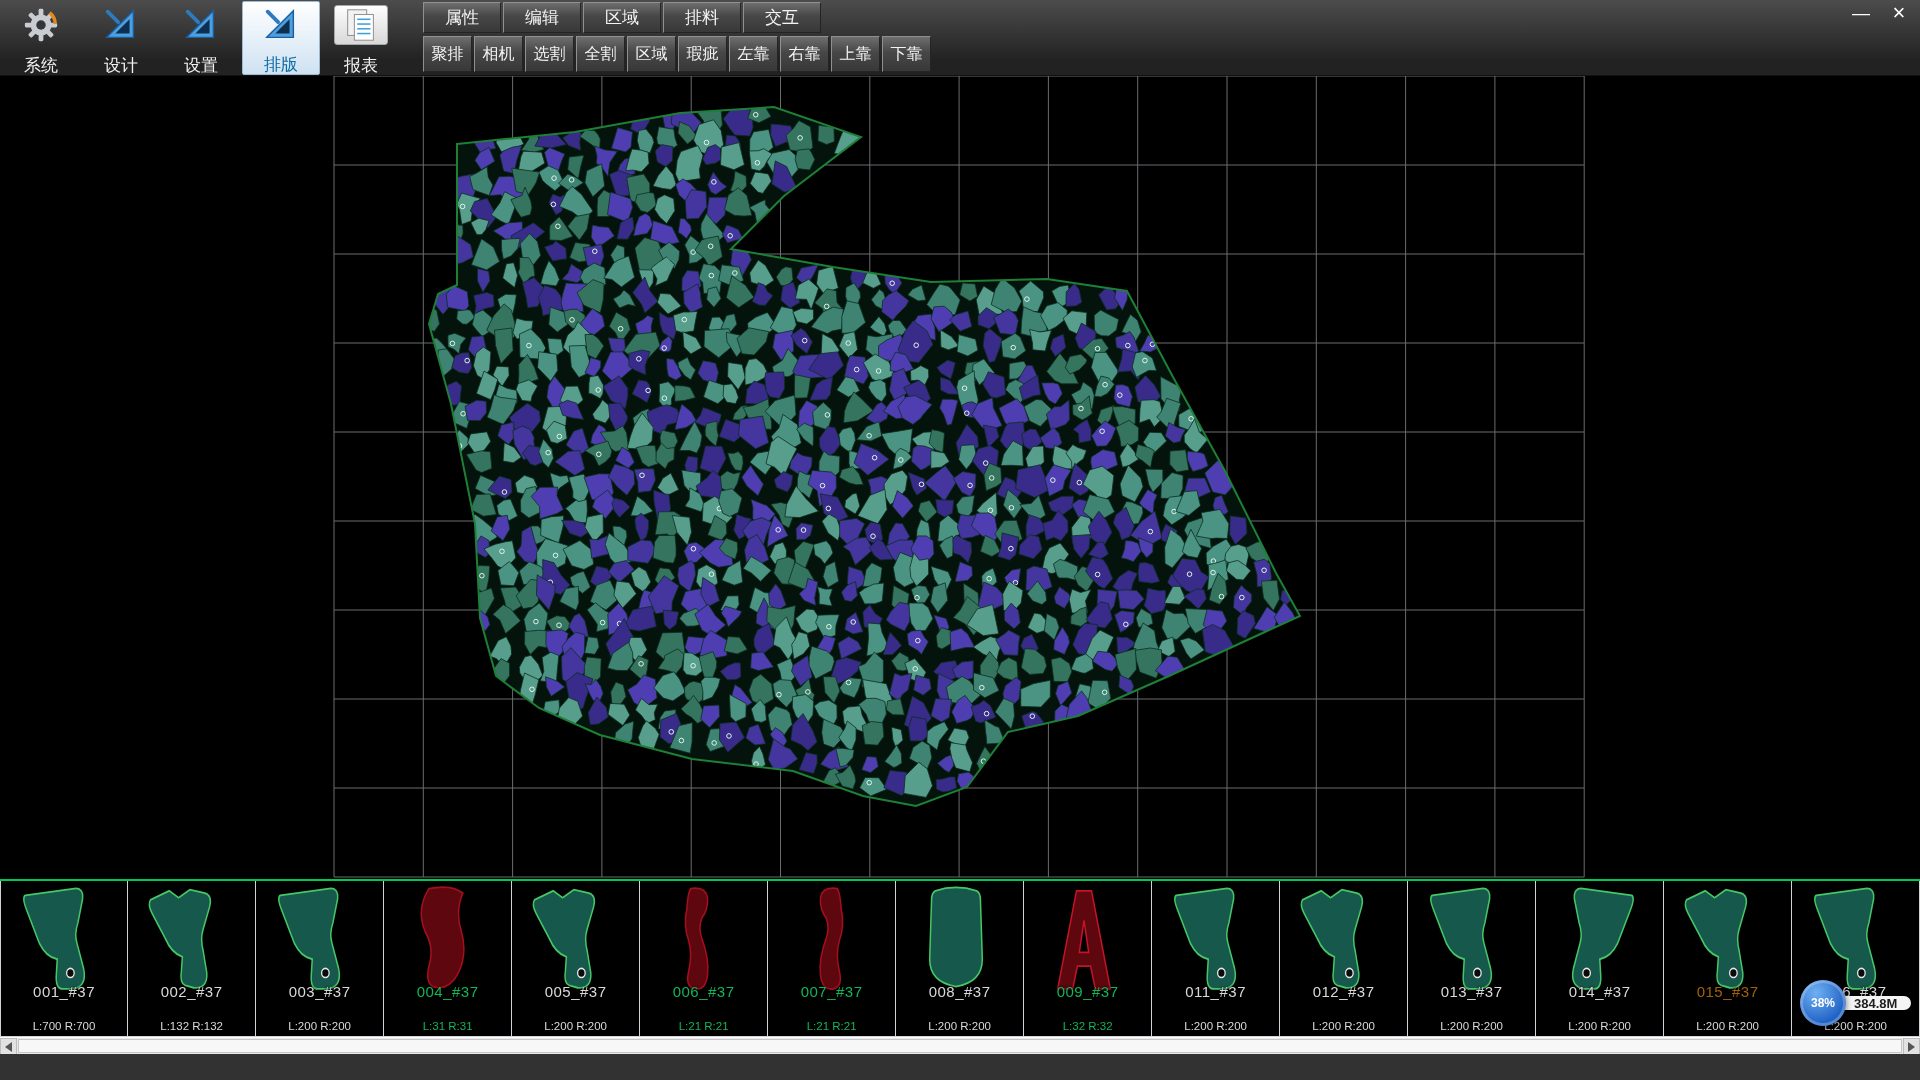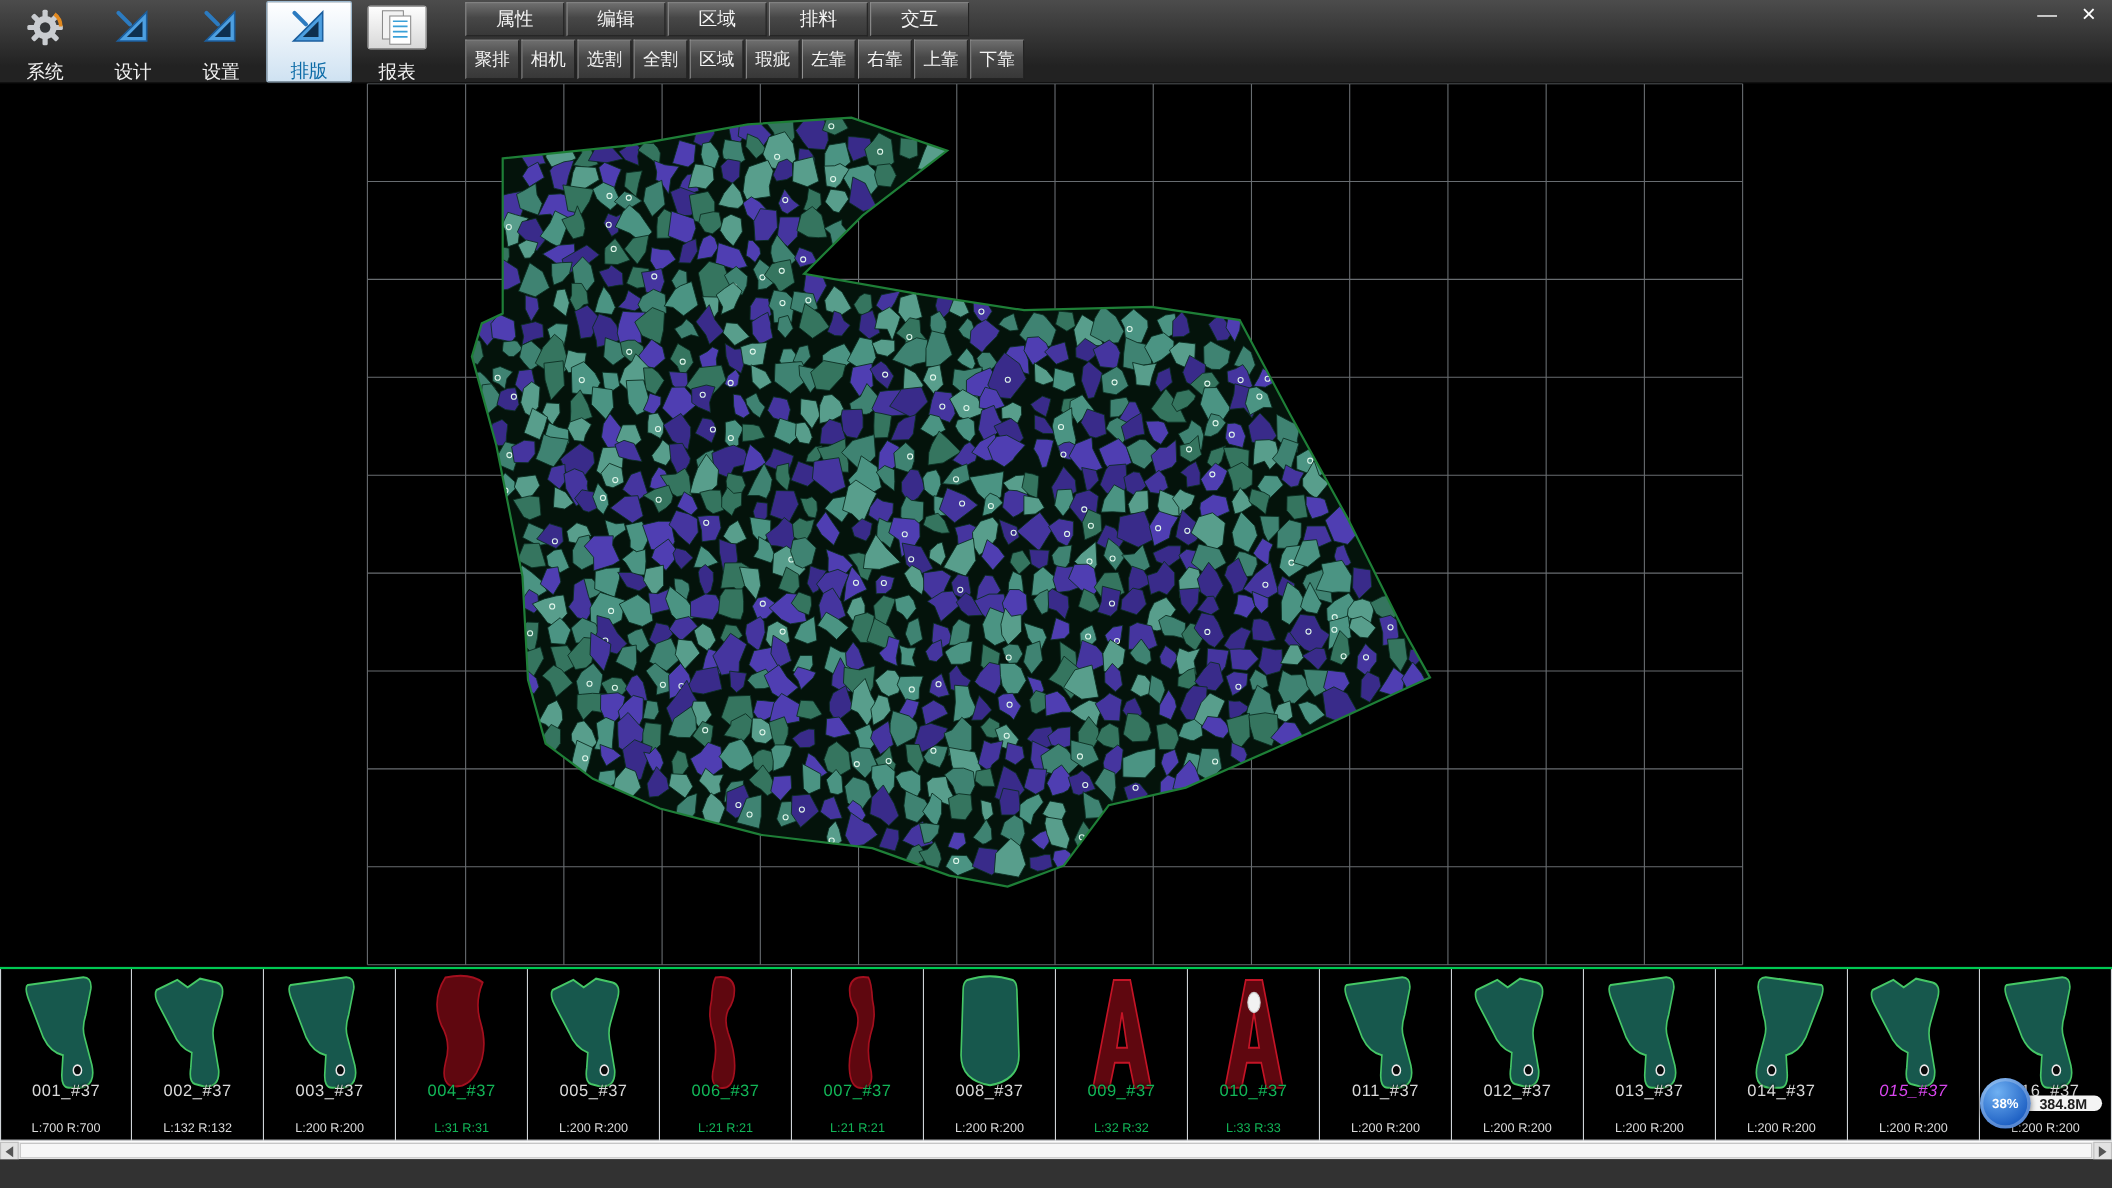--- a/index.html
+++ b/index.html
@@ -11,21 +11,21 @@
   .main-buttons{position:absolute;left:2px;top:1px;display:flex;gap:2px;height:74px}
   .main-btn{width:78px;height:74px;display:flex;flex-direction:column;align-items:center;justify-content:flex-start;padding-top:4px;gap:12px;cursor:pointer}
   .main-btn .mlbl{color:#f2f2f2;font-size:17px;line-height:18px}
   .main-btn.selected{background:linear-gradient(#ffffff,#cfe2f2);border:1px solid #9db9cf;border-radius:2px}
   .main-btn.selected .mlbl{color:#0a6aa6}
   .main-btn.light-plate .iconwrap{background:linear-gradient(#fefefe,#d8d8d8);border:1px solid #a8a8a8;border-radius:3px}
   .iconwrap{width:54px;height:46px;display:flex;align-items:center;justify-content:center}
 
   .menus{position:absolute;left:423px;top:2px}
   .menu-row{display:flex;gap:2px}
-  .menu-btn{height:31px;width:90px;display:flex;align-items:center;justify-content:center;color:#f4f4f4;font-size:17px;cursor:pointer;
+  .menu-btn{height:31px;width:78px;display:flex;align-items:center;justify-content:center;color:#f4f4f4;font-size:17px;cursor:pointer;
     background:linear-gradient(#6e6e6e,#474747 45%,#383838);border:1px solid;border-color:#909090 #242424 #242424 #909090}
   .tool-row{margin-top:3px}
   .tool-btn{height:36px;width:49px;display:flex;align-items:center;justify-content:center;color:#f4f4f4;font-size:16px;cursor:pointer;
     background:linear-gradient(#6e6e6e,#474747 45%,#383838);border:1px solid;border-color:#909090 #242424 #242424 #909090}
 
   .win-controls{position:absolute;right:8px;top:2px;display:flex;gap:12px;align-items:center}
   .win-btn{color:#fff;width:26px;height:22px;display:flex;align-items:center;justify-content:center;font-size:18px;cursor:pointer}
   .win-btn.close{font-size:22px}
 
   
@@ -1152,84 +1152,74 @@
           <g>
             <path d="M22,92 L42,6 L58,6 L78,92 L62,92 L57,72 L43,72 L38,92 Z M45,60 L50,32 L55,60 Z" fill="#5f070f" stroke="#c41426" stroke-width="1.6" fill-rule="evenodd"></path>
           </g>
         </svg>
         <div class="thumb-id" style="color: rgb(18, 181, 87);">009_#37</div>
         <div class="thumb-lr" style="color: rgb(18, 181, 87);">L:32 R:32</div>
       </div>
       <div class="thumb">
         <svg viewBox="0 0 100 100" preserveAspectRatio="none" class="thumb-svg">
           <g>
-            <path d="M22,92 L42,6 L58,6 L78,92 L62,92 L57,72 L43,72 L38,92 Z M45,60 L50,32 L55,60 Z" fill="#5f070f" stroke="#c41426" stroke-width="1.6" fill-rule="evenodd"></path>
-            <ellipse cx="50" cy="24" rx="6" ry="8" fill="#f2f2f2" stroke="#cccccc"></ellipse>
-          </g>
-        </svg>
-        <div class="thumb-id" style="color: rgb(18, 181, 87);">010_#37</div>
-        <div class="thumb-lr" style="color: rgb(18, 181, 87);">L:33 R:33</div>
+            <path d="M12,10 L64,4 Q74,3 73,13 L68,34 Q64,44 67,52 L74,74 Q78,90 63,92 L52,92 Q44,92 45,80 L46,66 Q34,64 27,52 L14,24 Q8,12 12,10 Z" fill="#17584d" stroke="#45c766" stroke-width="1.6" fill-rule="evenodd"></path>
+            <circle cx="60" cy="78" r="4" fill="#0a0a0a" stroke="#e8e8e8" stroke-width="1.4"></circle>
+          </g>
+        </svg>
+        <div class="thumb-id" style="color: rgb(217, 217, 217);">011_#37</div>
+        <div class="thumb-lr" style="color: rgb(217, 217, 217);">L:200 R:200</div>
+      </div>
+      <div class="thumb">
+        <svg viewBox="0 0 100 100" preserveAspectRatio="none" class="thumb-svg">
+          <g>
+            <path d="M10,14 L30,6 L40,12 L52,5 L68,8 Q76,10 73,20 L66,40 Q63,48 66,58 L70,78 Q71,92 56,91 L47,89 Q41,87 43,76 L44,64 Q32,60 26,48 L12,26 Q7,18 10,14 Z" fill="#17584d" stroke="#45c766" stroke-width="1.6" fill-rule="evenodd"></path>
+            <circle cx="60" cy="78" r="4" fill="#0a0a0a" stroke="#e8e8e8" stroke-width="1.4"></circle>
+          </g>
+        </svg>
+        <div class="thumb-id" style="color: rgb(217, 217, 217);">012_#37</div>
+        <div class="thumb-lr" style="color: rgb(217, 217, 217);">L:200 R:200</div>
       </div>
       <div class="thumb">
         <svg viewBox="0 0 100 100" preserveAspectRatio="none" class="thumb-svg">
           <g>
             <path d="M12,10 L64,4 Q74,3 73,13 L68,34 Q64,44 67,52 L74,74 Q78,90 63,92 L52,92 Q44,92 45,80 L46,66 Q34,64 27,52 L14,24 Q8,12 12,10 Z" fill="#17584d" stroke="#45c766" stroke-width="1.6" fill-rule="evenodd"></path>
             <circle cx="60" cy="78" r="4" fill="#0a0a0a" stroke="#e8e8e8" stroke-width="1.4"></circle>
           </g>
         </svg>
-        <div class="thumb-id" style="color: rgb(217, 217, 217);">011_#37</div>
+        <div class="thumb-id" style="color: rgb(217, 217, 217);">013_#37</div>
+        <div class="thumb-lr" style="color: rgb(217, 217, 217);">L:200 R:200</div>
+      </div>
+      <div class="thumb">
+        <svg viewBox="0 0 100 100" preserveAspectRatio="none" class="thumb-svg">
+          <g transform="translate(100,0) scale(-1,1)">
+            <path d="M12,10 L64,4 Q74,3 73,13 L68,34 Q64,44 67,52 L74,74 Q78,90 63,92 L52,92 Q44,92 45,80 L46,66 Q34,64 27,52 L14,24 Q8,12 12,10 Z" fill="#17584d" stroke="#45c766" stroke-width="1.6" fill-rule="evenodd"></path>
+            <circle cx="60" cy="78" r="4" fill="#0a0a0a" stroke="#e8e8e8" stroke-width="1.4"></circle>
+          </g>
+        </svg>
+        <div class="thumb-id" style="color: rgb(217, 217, 217);">014_#37</div>
         <div class="thumb-lr" style="color: rgb(217, 217, 217);">L:200 R:200</div>
       </div>
       <div class="thumb">
         <svg viewBox="0 0 100 100" preserveAspectRatio="none" class="thumb-svg">
           <g>
             <path d="M10,14 L30,6 L40,12 L52,5 L68,8 Q76,10 73,20 L66,40 Q63,48 66,58 L70,78 Q71,92 56,91 L47,89 Q41,87 43,76 L44,64 Q32,60 26,48 L12,26 Q7,18 10,14 Z" fill="#17584d" stroke="#45c766" stroke-width="1.6" fill-rule="evenodd"></path>
             <circle cx="60" cy="78" r="4" fill="#0a0a0a" stroke="#e8e8e8" stroke-width="1.4"></circle>
           </g>
         </svg>
-        <div class="thumb-id" style="color: rgb(217, 217, 217);">012_#37</div>
+        <div class="thumb-id" style="color: #a16207;">015_#37</div>
         <div class="thumb-lr" style="color: rgb(217, 217, 217);">L:200 R:200</div>
       </div>
       <div class="thumb">
         <svg viewBox="0 0 100 100" preserveAspectRatio="none" class="thumb-svg">
           <g>
             <path d="M12,10 L64,4 Q74,3 73,13 L68,34 Q64,44 67,52 L74,74 Q78,90 63,92 L52,92 Q44,92 45,80 L46,66 Q34,64 27,52 L14,24 Q8,12 12,10 Z" fill="#17584d" stroke="#45c766" stroke-width="1.6" fill-rule="evenodd"></path>
             <circle cx="60" cy="78" r="4" fill="#0a0a0a" stroke="#e8e8e8" stroke-width="1.4"></circle>
           </g>
         </svg>
-        <div class="thumb-id" style="color: rgb(217, 217, 217);">013_#37</div>
-        <div class="thumb-lr" style="color: rgb(217, 217, 217);">L:200 R:200</div>
-      </div>
-      <div class="thumb">
-        <svg viewBox="0 0 100 100" preserveAspectRatio="none" class="thumb-svg">
-          <g transform="translate(100,0) scale(-1,1)">
-            <path d="M12,10 L64,4 Q74,3 73,13 L68,34 Q64,44 67,52 L74,74 Q78,90 63,92 L52,92 Q44,92 45,80 L46,66 Q34,64 27,52 L14,24 Q8,12 12,10 Z" fill="#17584d" stroke="#45c766" stroke-width="1.6" fill-rule="evenodd"></path>
-            <circle cx="60" cy="78" r="4" fill="#0a0a0a" stroke="#e8e8e8" stroke-width="1.4"></circle>
-          </g>
-        </svg>
-        <div class="thumb-id" style="color: rgb(217, 217, 217);">014_#37</div>
-        <div class="thumb-lr" style="color: rgb(217, 217, 217);">L:200 R:200</div>
-      </div>
-      <div class="thumb">
-        <svg viewBox="0 0 100 100" preserveAspectRatio="none" class="thumb-svg">
-          <g>
-            <path d="M10,14 L30,6 L40,12 L52,5 L68,8 Q76,10 73,20 L66,40 Q63,48 66,58 L70,78 Q71,92 56,91 L47,89 Q41,87 43,76 L44,64 Q32,60 26,48 L12,26 Q7,18 10,14 Z" fill="#17584d" stroke="#45c766" stroke-width="1.6" fill-rule="evenodd"></path>
-            <circle cx="60" cy="78" r="4" fill="#0a0a0a" stroke="#e8e8e8" stroke-width="1.4"></circle>
-          </g>
-        </svg>
-        <div class="thumb-id" style="color: #d946ef; font-style: italic;">015_#37</div>
-        <div class="thumb-lr" style="color: rgb(217, 217, 217);">L:200 R:200</div>
-      </div>
-      <div class="thumb">
-        <svg viewBox="0 0 100 100" preserveAspectRatio="none" class="thumb-svg">
-          <g>
-            <path d="M12,10 L64,4 Q74,3 73,13 L68,34 Q64,44 67,52 L74,74 Q78,90 63,92 L52,92 Q44,92 45,80 L46,66 Q34,64 27,52 L14,24 Q8,12 12,10 Z" fill="#17584d" stroke="#45c766" stroke-width="1.6" fill-rule="evenodd"></path>
-            <circle cx="60" cy="78" r="4" fill="#0a0a0a" stroke="#e8e8e8" stroke-width="1.4"></circle>
-          </g>
-        </svg>
         <div class="thumb-id" style="color: rgb(217, 217, 217);">016_#37</div>
         <div class="thumb-lr" style="color: rgb(217, 217, 217);">L:200 R:200</div>
       </div>
     </div>
 
   <div class="hscroll">
     <div class="hs-btn hs-left">
         <div class="tri tri-left"></div>
       </div>
     <div class="hs-thumb"></div>

